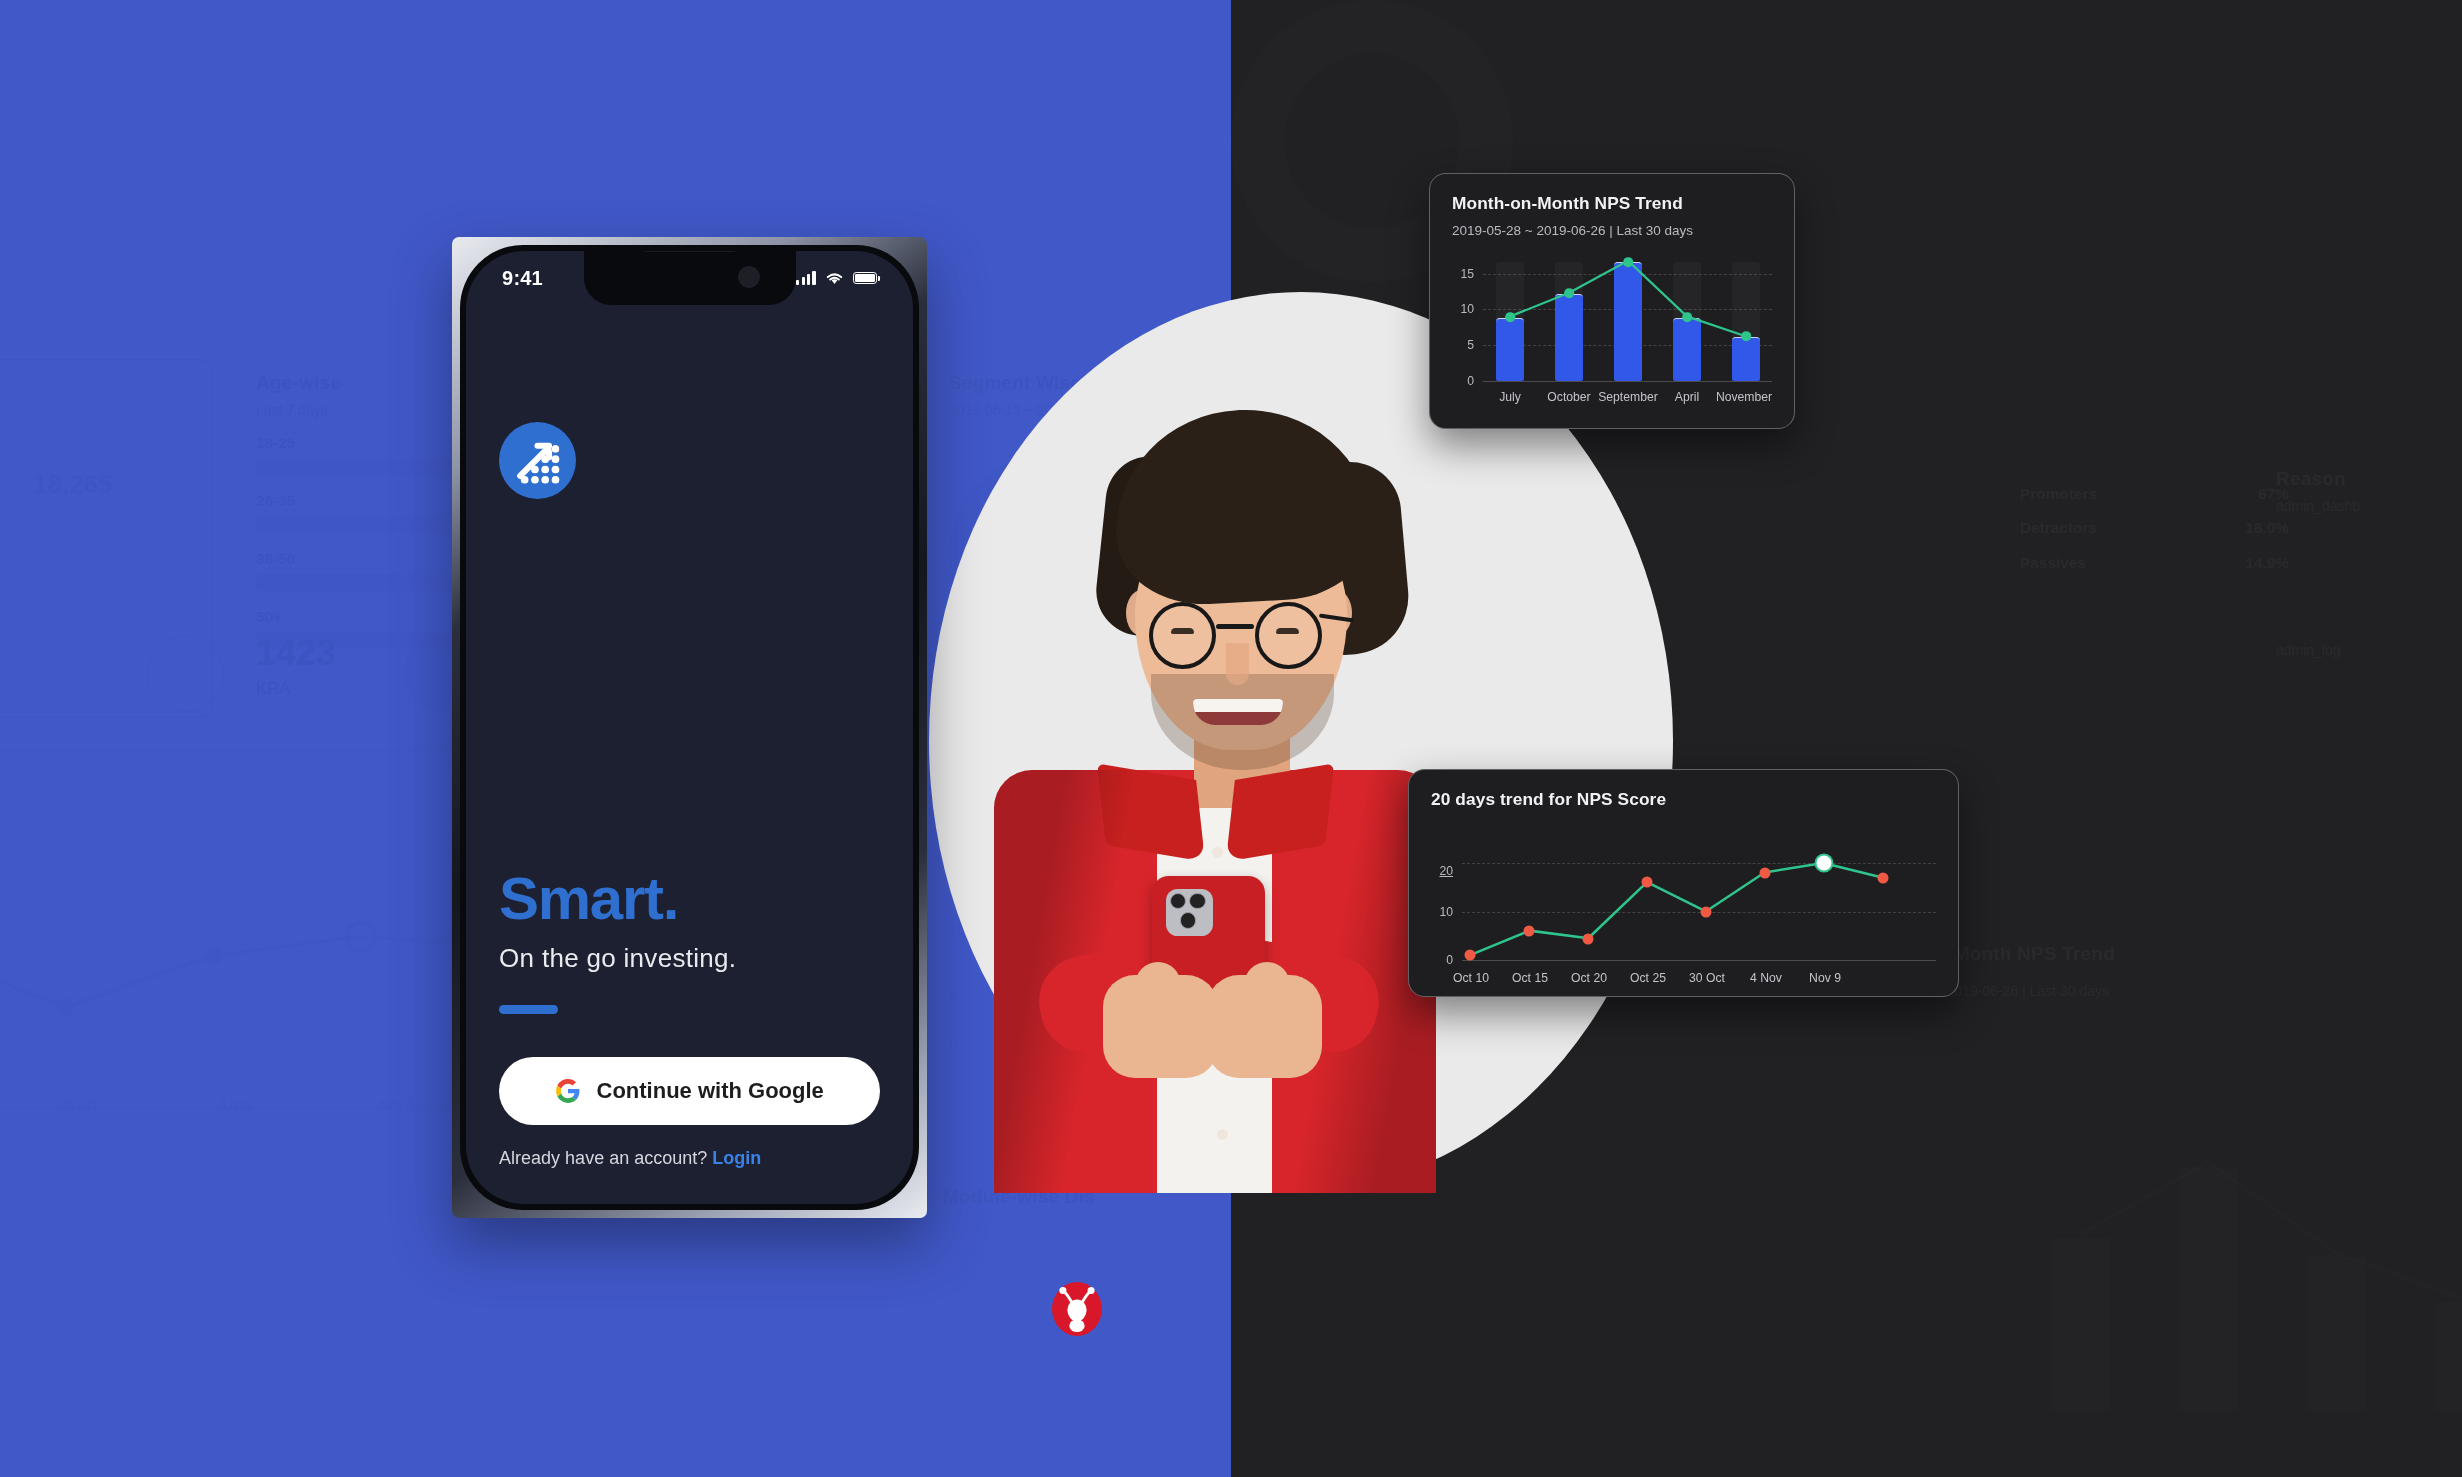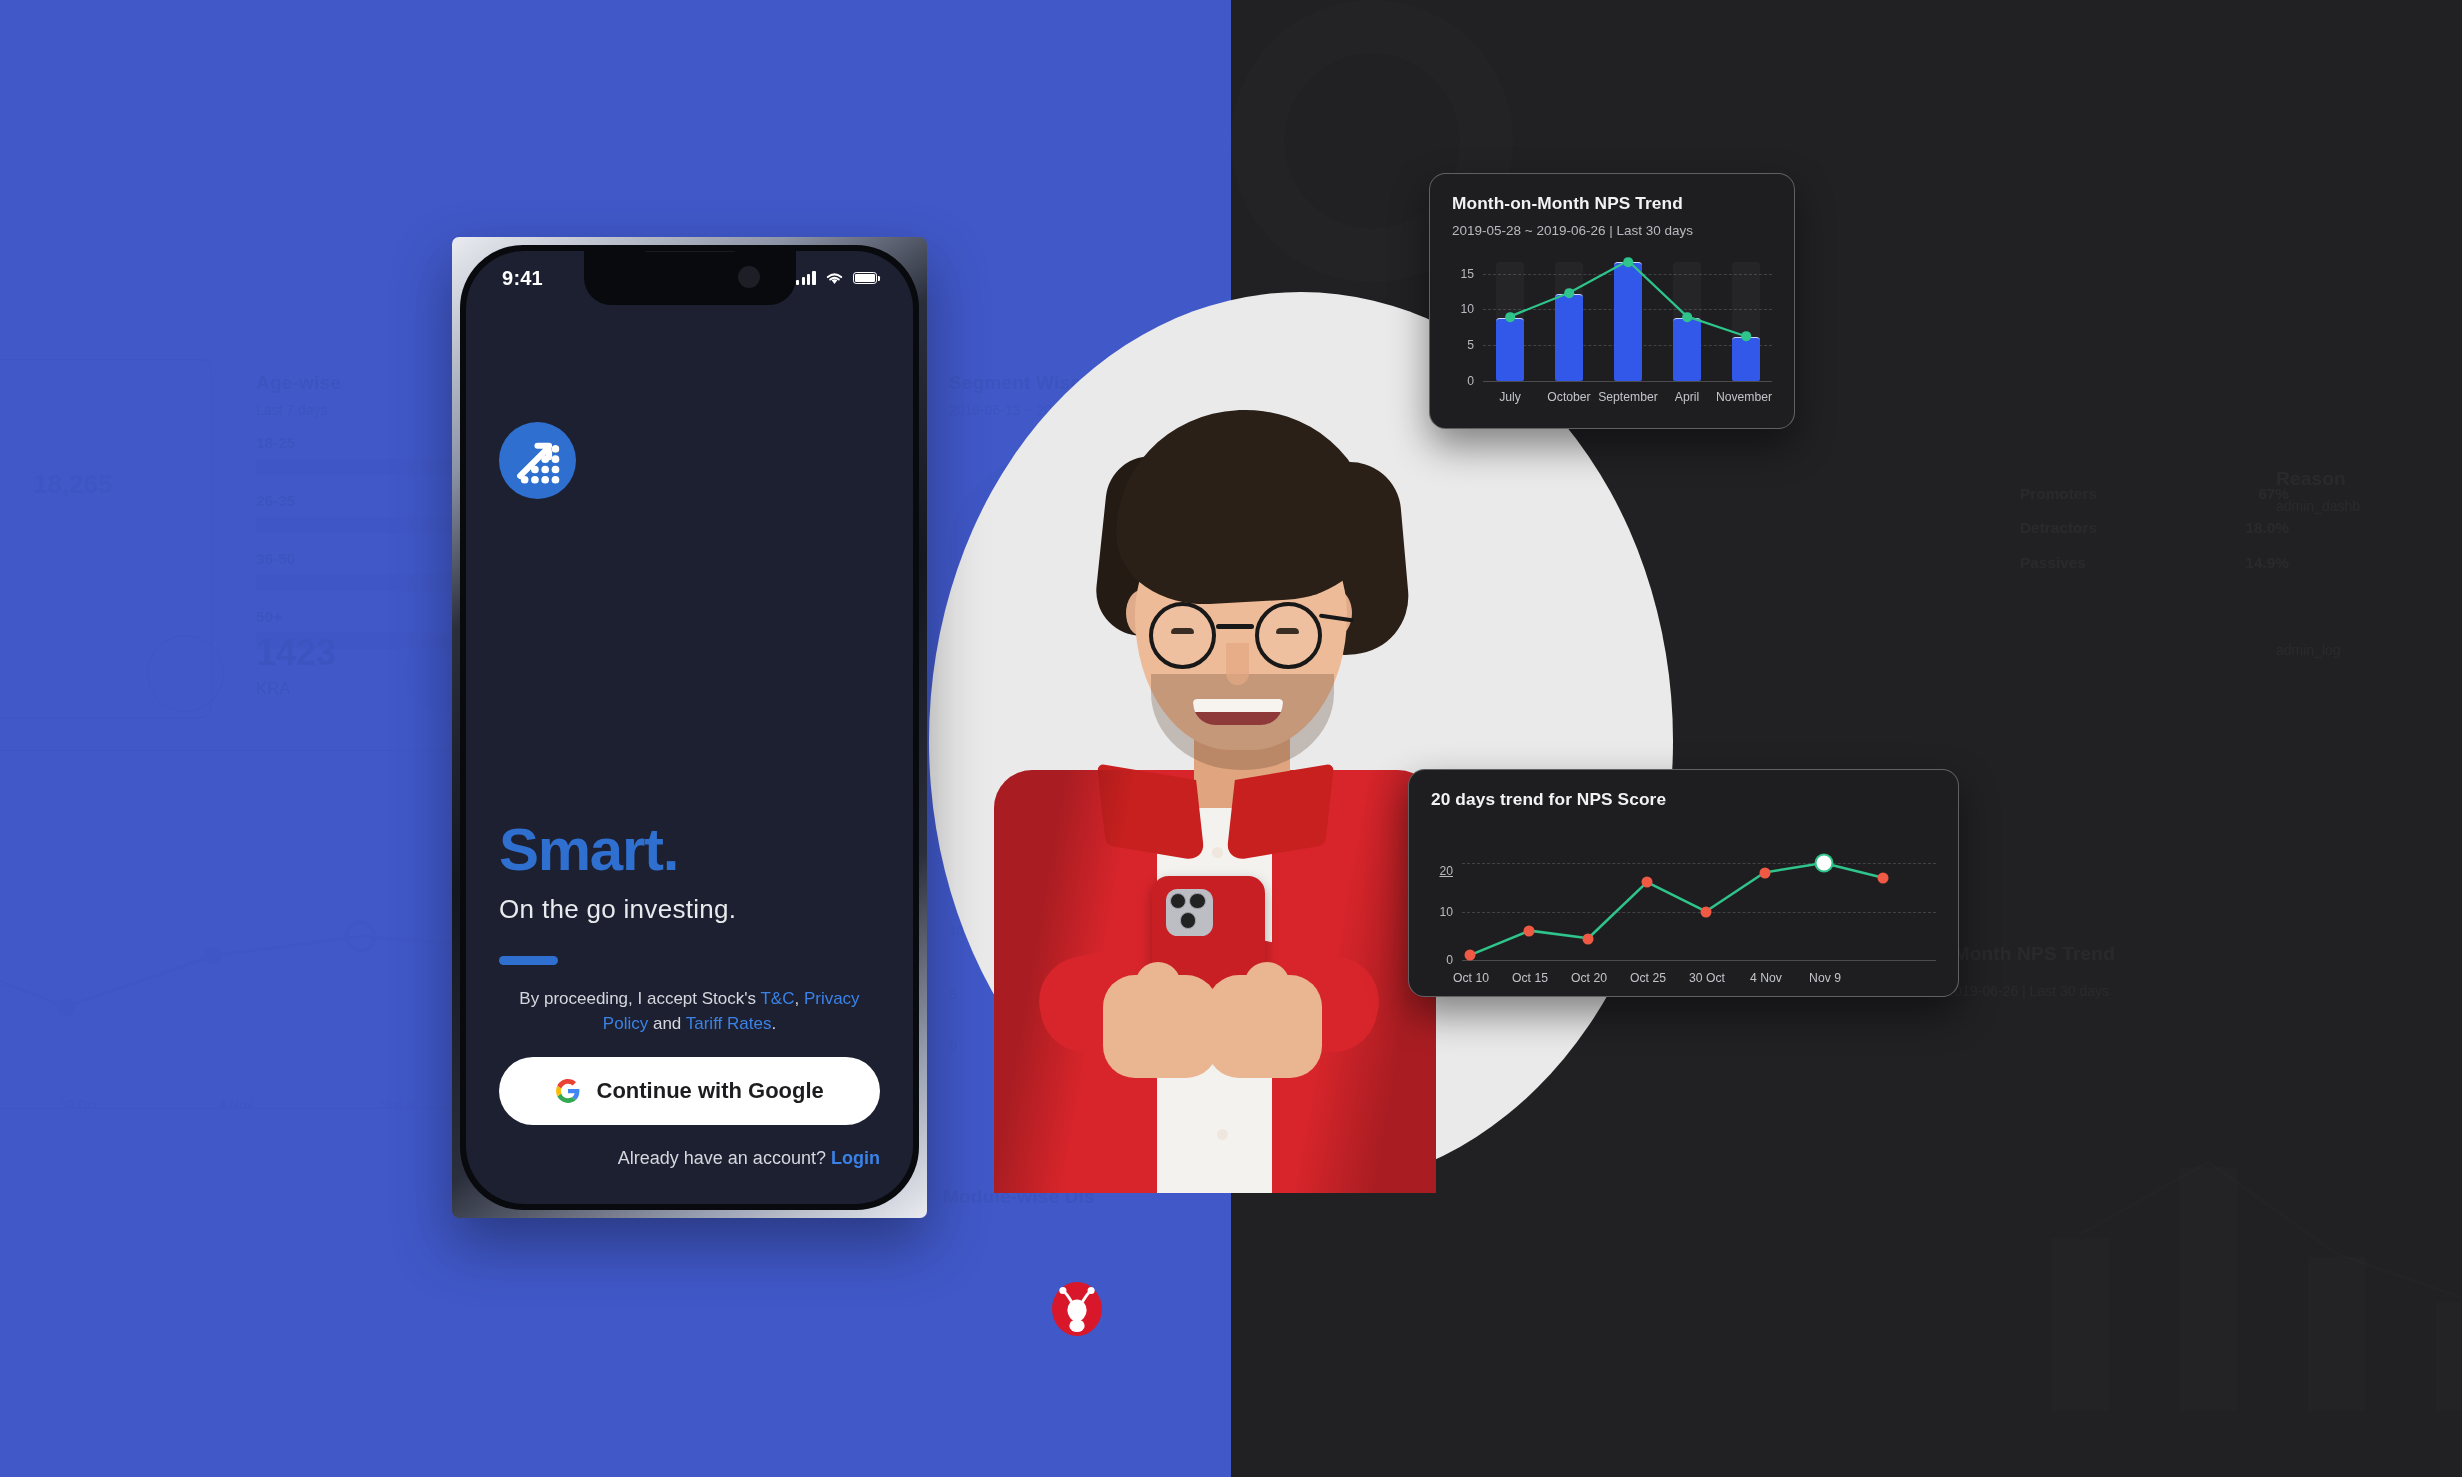--- a/index.html
+++ b/index.html
@@ -223,21 +223,21 @@
     padding:0 2.6px;
   }
   .legal a { color:#3B82E8; text-decoration:none; }
   .gbtn {
     margin-top:20.5px; height:68px; background:#fff; border-radius:34px;
     display:flex; align-items:center; justify-content:center; gap:15.4px;
     cursor:pointer;
   }
   .gbtn-label { font-size:22px; font-weight:600; color:#1d1d1f; }
   .already {
-    margin-top:23px; text-align:right; color:#D5D7DE; font-size:18px;
+    margin-top:23px; text-align:left; color:#D5D7DE; font-size:18px;
   }
   .already a { color:#3B82E8; text-decoration:none; font-weight:600; }
 
   
   .card {
     position:absolute; background:#1E1E21; border-radius:16.7px;
     border:1px solid rgba(255,255,255,.30);
     box-shadow:0 16.7px 38px rgba(0,0,0,.45);
     padding:19px 22px 15.4px;
   }
@@ -525,21 +525,20 @@
         </svg>
       </div>
 
       <div class="screen-mid">
         <div class="headline">Smart.</div>
         <div class="subhead">On the go investing.</div>
         <div class="accent-bar"></div>
       </div>
 
       <div class="screen-foot">
-        <div class="legal"><span>By proceeding, I accept Stock's </span><a href="#">T&amp;C</a><span>, </span><a href="#">Privacy Policy</a><span> and </span><a href="#">Tariff Rates</a><span>.</span></div>
 
         <div class="gbtn">
           <svg width="26" height="26" viewBox="0 0 48 48">
             <path fill="#4285F4" d="M45.1 24.5c0-1.6-.1-2.8-.4-4H24v7.6h12.1c-.2 2-1.6 5-4.5 7l6.9 5.4c4.1-3.8 6.6-9.4 6.6-16z"></path>
             <path fill="#34A853" d="M24 46c5.9 0 10.9-2 14.5-5.3l-6.9-5.4c-1.9 1.3-4.4 2.2-7.6 2.2-5.8 0-10.7-3.8-12.5-9.1l-7.1 5.5C8.1 41.1 15.4 46 24 46z"></path>
             <path fill="#FBBC05" d="M11.5 28.4c-.5-1.4-.7-2.9-.7-4.4s.3-3 .7-4.4l-7.1-5.6C2.8 17 2 20.4 2 24s.8 7 2.4 10l7.1-5.6z"></path>
             <path fill="#EA4335" d="M24 10.4c4.1 0 6.9 1.8 8.5 3.3l6.2-6C34.9 4.2 29.9 2 24 2 15.4 2 8.1 6.9 4.4 14l7.1 5.6c1.8-5.3 6.7-9.2 12.5-9.2z"></path>
           </svg>
           <span class="gbtn-label">Continue with Google</span>
         </div>

